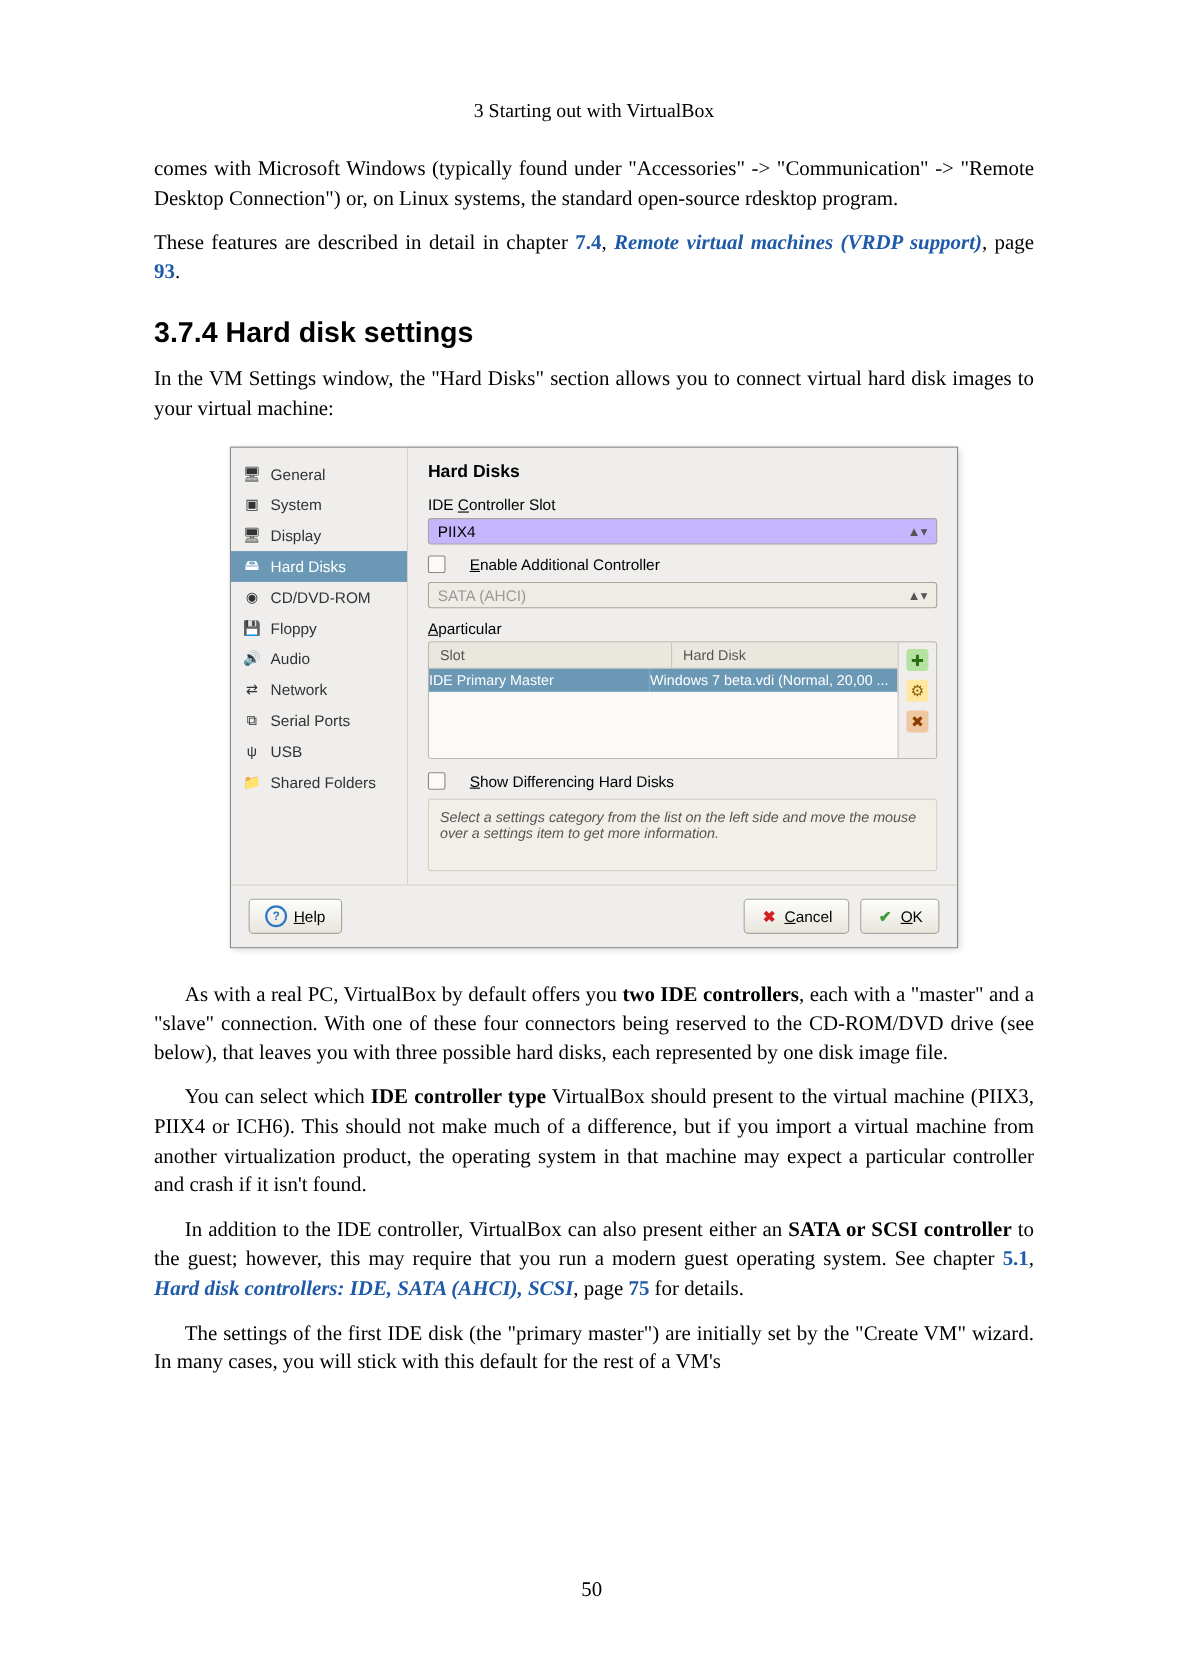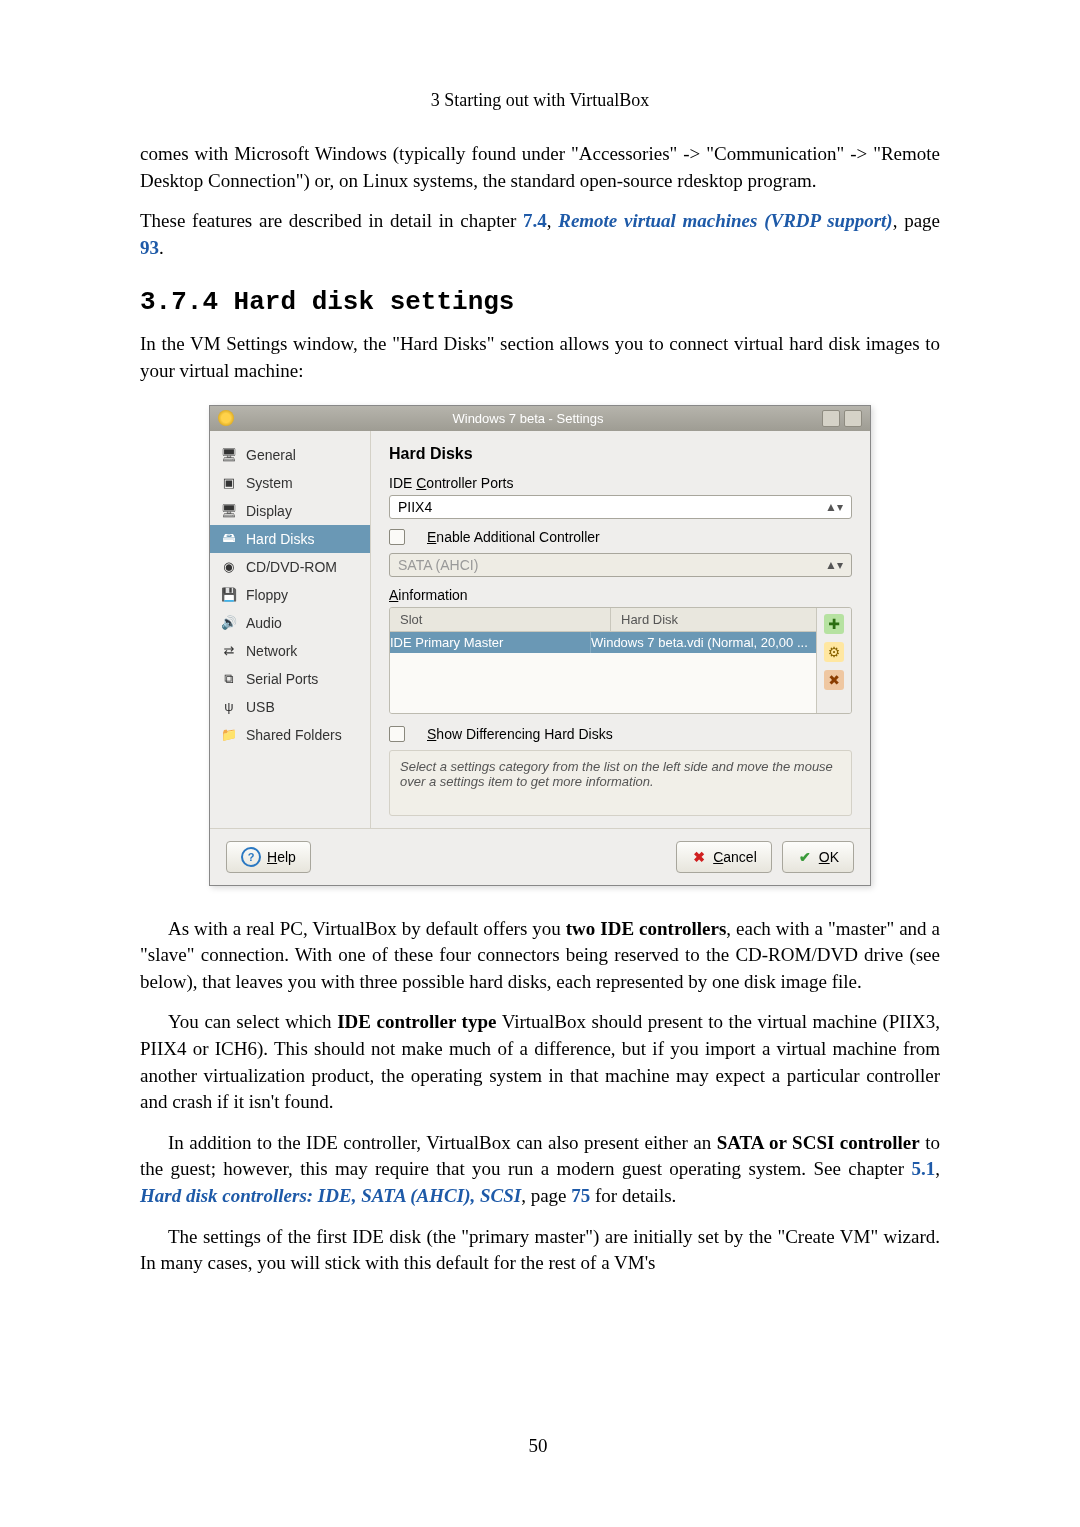--- a/index.html
+++ b/index.html
@@ -24,21 +24,21 @@
   .body-text {
     font-size: 19px;
     line-height: 1.4;
     text-align: justify;
     margin: 0 0 14px 0;
   }
   .body-text.indent { text-indent: 28px; }
   .body-text .link { color: #1e5aa8; font-weight: bold; }
   .mono { font-family: Liberation Serif, serif; }
   h2.section {
-    font-family: Liberation Mono, monospace;
+    font-family: Liberation Sans, sans-serif;
     font-weight: bold;
     font-size: 26px;
     margin: 26px 0 14px 0;
   }
   .page-number {
     text-align: center;
     font-size: 19px;
     position: absolute;
     bottom: 70px;
     left: 0; right: 4px;
@@ -109,21 +109,21 @@
     font-size: 16px;
     font-weight: bold;
   }
   .lbl { margin-bottom: 4px; }
   .underline { text-decoration: underline; }
   .dropdown {
     display: flex;
     align-items: center;
     justify-content: space-between;
     border: 1px solid #a8a69c;
-    background: #ffffff;
+    background: #c4b5fd;
     padding: 3px 8px;
     border-radius: 3px;
     margin-bottom: 10px;
   }
   .dropdown.disabled { color: #999; background: #eeece4; }
   .caret { font-size: 12px; color: #555; }
   .checkbox-row { display: flex; align-items: center; gap: 22px; margin-bottom: 8px; }
   .chk { width: 14px; height: 14px; border: 1px solid #8a887d; background: #fbfaf7; border-radius: 2px; }
   .table {
     border: 1px solid #bdbbb0;
@@ -205,28 +205,20 @@
   <p class="body-text">
     <span>These features are described in detail in chapter </span><span class="link">7.4</span><span>, </span><span class="link" style="font-style:italic">Remote virtual machines (VRDP support)</span><span>, page </span><span class="link">93</span><span>.</span>
   </p>
 
   <h2 class="section">3.7.4 Hard disk settings</h2>
 
   <p class="body-text">In the VM Settings window, the "Hard Disks" section allows you to connect virtual hard disk images to your virtual machine:</p>
 
   <div class="dialog-wrap">
     <div class="dialog">
-      <div class="titlebar">
-        <span class="gear"></span>
-        <span class="title">Windows 7 beta - Settings</span>
-        <span class="ctrls">
-          <span class="ctrl"></span>
-          <span class="ctrl"></span>
-        </span>
-      </div>
       <div class="dialog-body">
         <div class="sidebar">
           <div class="side-item">
               <span class="si-icon">🖥</span>
               <span>General</span>
             </div>
           <div class="side-item">
               <span class="si-icon">▣</span>
               <span>System</span>
             </div>
@@ -263,36 +255,36 @@
               <span>USB</span>
             </div>
           <div class="side-item">
               <span class="si-icon">📁</span>
               <span>Shared Folders</span>
             </div>
         </div>
         <div class="content">
           <h3>Hard Disks</h3>
 
-          <div class="lbl"><span>IDE </span><span class="underline">C</span><span>ontroller Ports</span></div>
+          <div class="lbl"><span>IDE </span><span class="underline">C</span><span>ontroller Slot</span></div>
           <div class="dropdown">
             <span>PIIX4</span>
             <span class="caret">▲▾</span>
           </div>
 
           <div class="checkbox-row">
             <span class="chk"></span>
             <span><span class="underline">E</span><span>nable Additional Controller</span></span>
           </div>
           <div class="dropdown disabled">
             <span>SATA (AHCI)</span>
             <span class="caret">▲▾</span>
           </div>
 
-          <div class="lbl"><span class="underline">A</span><span>information</span></div>
+          <div class="lbl"><span class="underline">A</span><span>particular</span></div>
 
           <div class="table">
             <div class="table-main">
               <div class="thead">
                 <div class="th th-slot">Slot</div>
                 <div class="th th-hd">Hard Disk</div>
               </div>
               <div class="trow">
                 <div class="td td-slot">IDE Primary Master</div>
                 <div class="td td-hd">Windows 7 beta.vdi (Normal, 20,00 ...</div>

